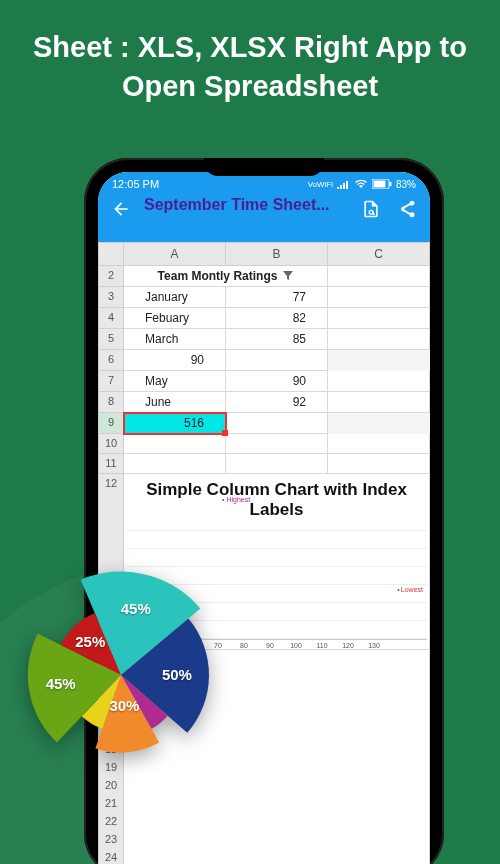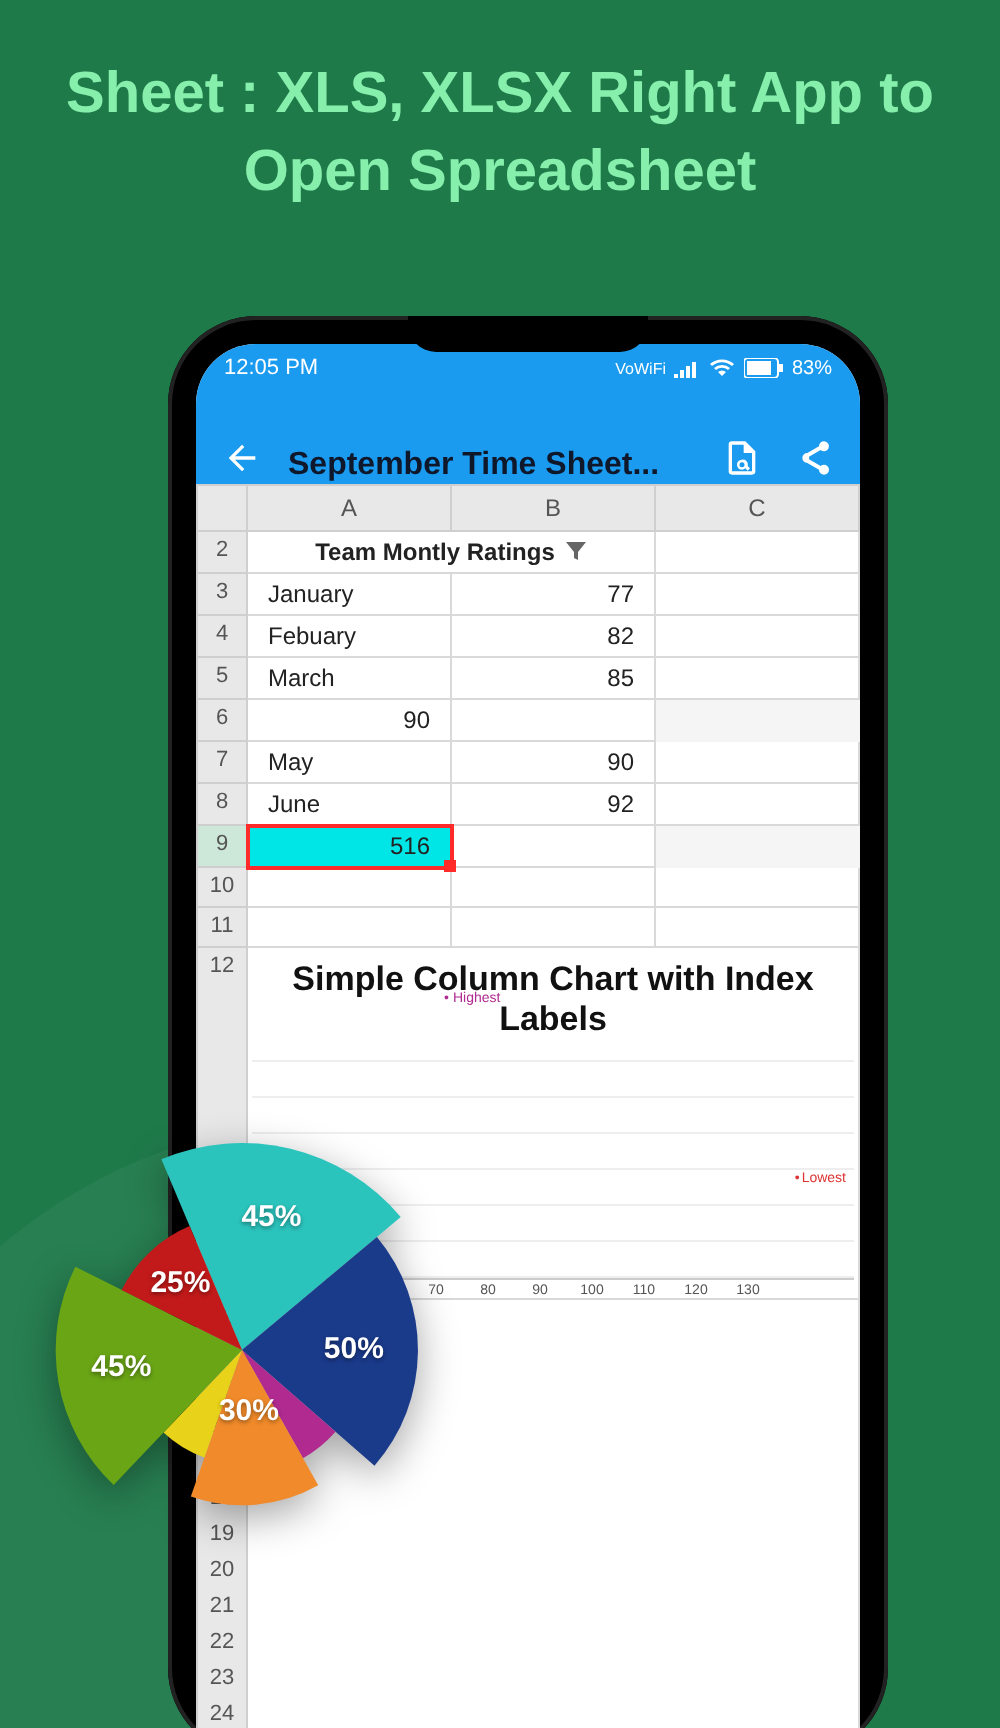--- a/index.html
+++ b/index.html
@@ -1,20 +1,20 @@
 <!DOCTYPE html>
 <html><head>
 <meta charset="utf-8">
 <style>
   * { box-sizing: border-box; margin: 0; padding: 0; }
   html, body { width: 500px; height: 864px; overflow: hidden; font-family: -apple-system, Arial, sans-serif; }
   body { background: #1f7a4a; position: relative; }
 
   .hero-title {
-    color: #86efac; font-weight: 700; font-size: 29px; text-align: center;
+    color: #ffffff; font-weight: 700; font-size: 29px; text-align: center;
     padding: 28px 18px 10px; line-height: 1.35;
   }
 
   .circle-bg {
     position: absolute; width: 520px; height: 520px; border-radius: 50%;
     background: rgba(255,255,255,0.045); left: -90px; top: 560px;
   }
 
   .phone {
     position: absolute; left: 84px; top: 158px; width: 360px; height: 720px;
@@ -30,43 +30,43 @@
     overflow: hidden; position: relative;
   }
 
   .status-bar {
     height: 24px; background: #1a9bf0; display:flex; justify-content:space-between;
     align-items:center; padding: 0 14px; color:#fff; font-size:11px; font-weight:500;
   }
   .status-icons { display:flex; gap:4px; align-items:center; font-size:10px; }
 
   .app-bar {
-    height: 46px; background:#1a9bf0; display:flex; align-items:flex-end;
-    padding: 0 10px; color:#0f172a; gap:10px;
+    height: 46px; background:#1a9bf0; display:flex; align-items:flex-start;
+    padding: 0 10px; color:#4c1d95; gap:10px;
   }
   .app-bar .title { flex:1; font-weight:700; font-size:16px; white-space:nowrap; overflow:hidden; text-overflow:ellipsis; }
   .icon-btn { width:26px; height:26px; display:flex; align-items:center; justify-content:center; cursor:pointer; }
   .icon-btn svg { width:20px; height:20px; fill:#fff; }
 
   .sheet { background:#f5f5f5; }
   .col-head { display:grid; grid-template-columns: 26px 1fr 1fr 1fr; }
   .col-head div {
     background:#e8e8e8; border:1px solid #cfcfcf; border-left:none;
     text-align:center; font-size:12px; padding:4px 0; color:#555;
   }
   .col-head div:first-child { border-left:1px solid #cfcfcf; }
 
   .row { display:grid; grid-template-columns: 26px 1fr 1fr 1fr; }
   .row .rh {
     background:#e8e8e8; border:1px solid #cfcfcf; border-top:none;
     font-size:11px; text-align:center; color:#555; padding:3px 0;
   }
   .row .cell {
     background:#fff; border-right:1px solid #d9d9d9; border-bottom:1px solid #d9d9d9;
-    font-size:12px; padding:3px 10px; color:#222; min-height:20px;
+    font-size:12px; padding:3px 21px; color:#222; min-height:20px;
   }
   .row .cell.right { text-align:right; }
   .header-merge {
     grid-column: span 2; font-weight:700; text-align:center !important;
     display:flex; align-items:center; justify-content:center; gap:6px;
   }
   .filter-ic { width:10px; height:10px; }
   .total-cell {
     background:#00e6e6 !important; outline:2px solid #ff2a2a; outline-offset:-1px;
     position:relative;

